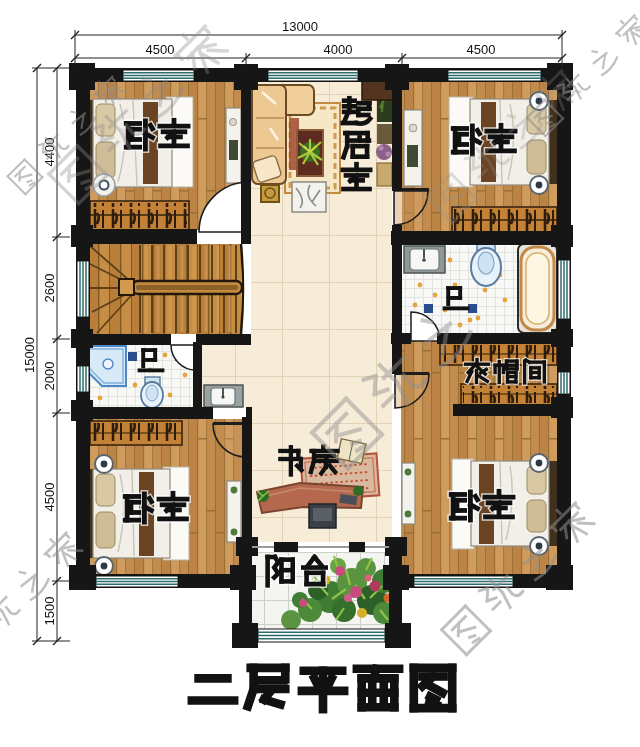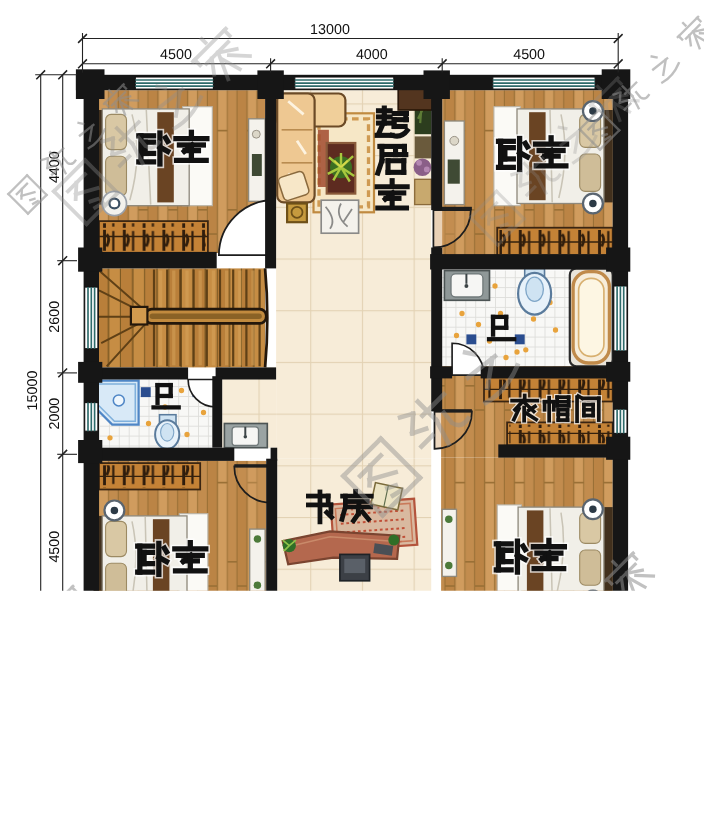--- a/index.html
+++ b/index.html
@@ -1,16 +1,16 @@
 <!DOCTYPE html>
 <html><head><meta charset="utf-8">
 <style>
 html,body{margin:0;padding:0;background:#fff;}
 body{font-family:"Liberation Sans", sans-serif;}
-#plan{width:640px;height:537px;position:relative;overflow:hidden;}
+#plan{width:640px;height:747px;position:relative;overflow:hidden;}
 </style></head>
 <body>
 <div id="plan">
 <svg width="640" height="747" viewBox="0 0 640 747" xmlns="http://www.w3.org/2000/svg">
 <defs>
 <pattern id="wood" width="27" height="160" patternUnits="userSpaceOnUse">
  <rect width="27" height="160" fill="#c79358"></rect>
  <rect x="0" width="9" height="160" fill="#bb8445"></rect>
  <rect x="9" width="9" height="160" fill="#d09c5e"></rect>
  <rect x="18" width="9" height="160" fill="#c28c4e"></rect>

